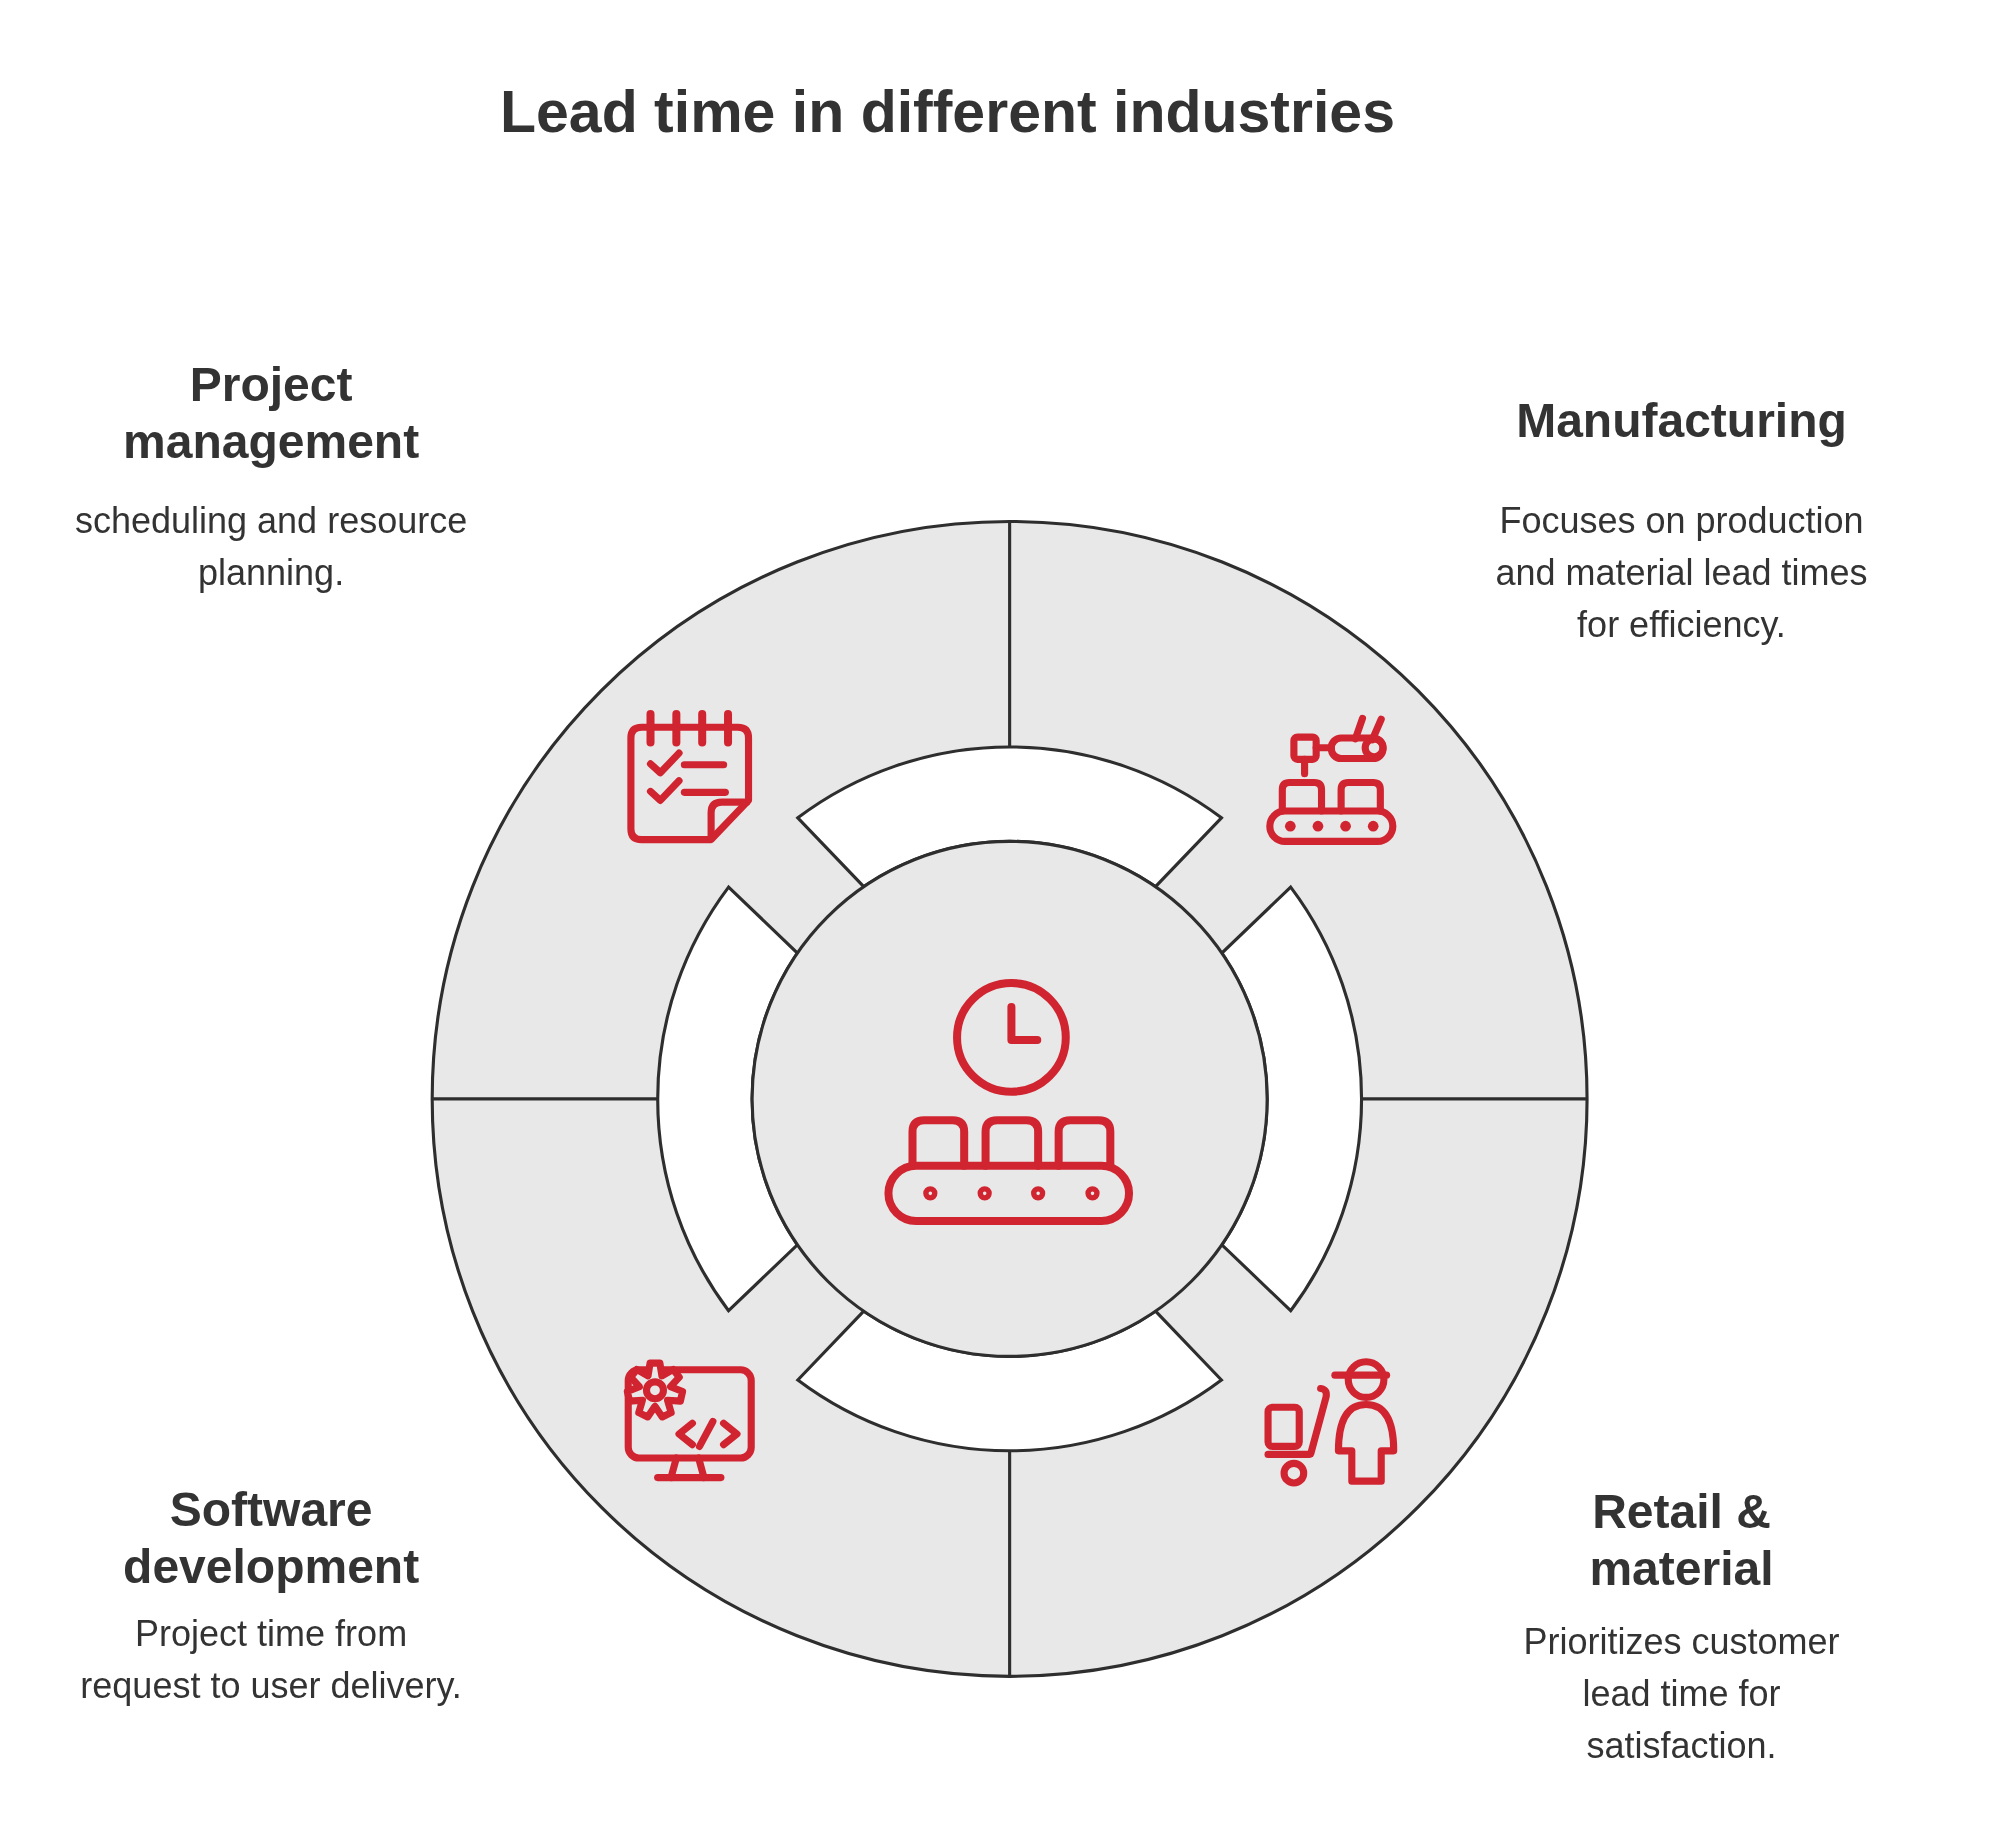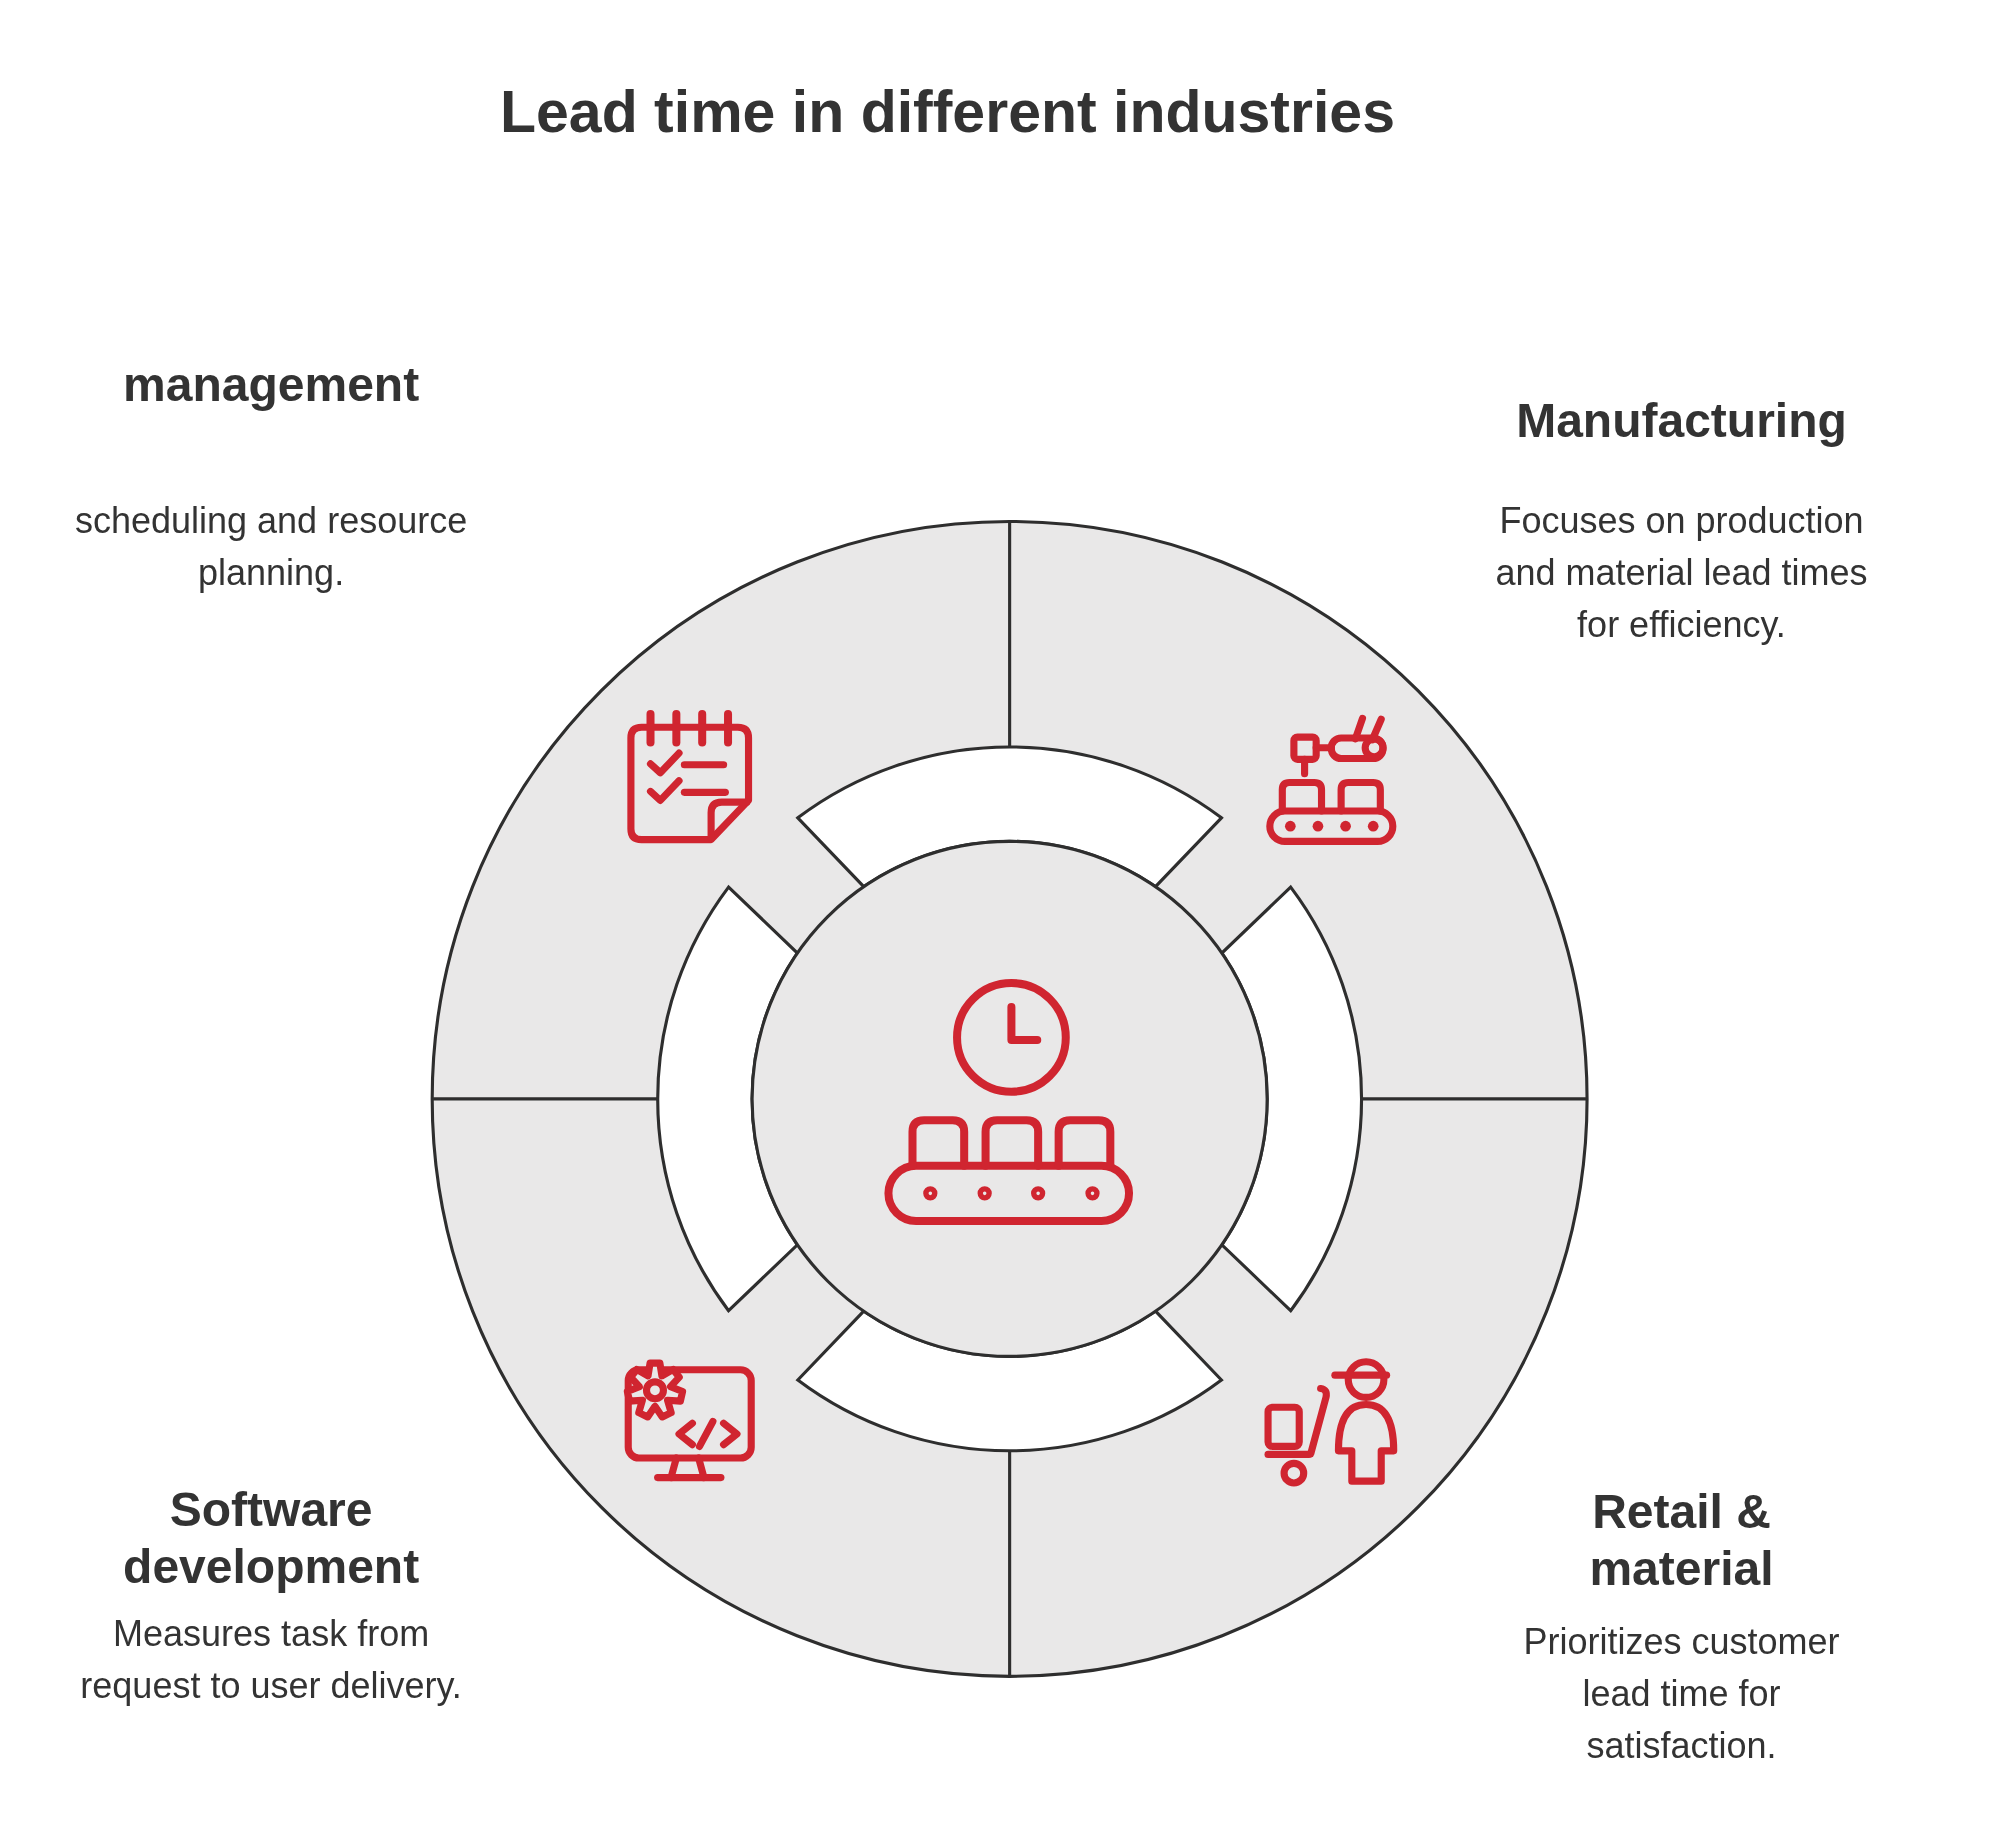--- a/index.html
+++ b/index.html
@@ -137,20 +137,21 @@
       <rect x="1423" y="1579" width="35" height="44" rx="5"></rect>
       <path d="M 1423 1632 H 1469"></path>
       <circle cx="1452" cy="1653" r="11"></circle>
     </g>
   </svg>
 
   <div class="page-title">Lead time in different industries</div>
 
   <div>
     <div class="heading col-left pm-heading">
+      <div>Project</div>
       <div>management</div>
     </div>
     <div class="desc col-left pm-desc">
       <div>scheduling and resource</div>
       <div>planning.</div>
     </div>
   </div>
 
   <div>
     <div class="heading col-right mfg-heading">
@@ -162,21 +163,21 @@
       <div>for efficiency.</div>
     </div>
   </div>
 
   <div>
     <div class="heading col-left sw-heading">
       <div>Software</div>
       <div>development</div>
     </div>
     <div class="desc col-left sw-desc">
-      <div>Measures task from</div>
+      <div>Project time from</div>
       <div>request to user delivery.</div>
     </div>
   </div>
 
   <div>
     <div class="heading col-right rt-heading">
       <div>Retail &amp;</div>
       <div>material</div>
     </div>
     <div class="desc col-right rt-desc">

